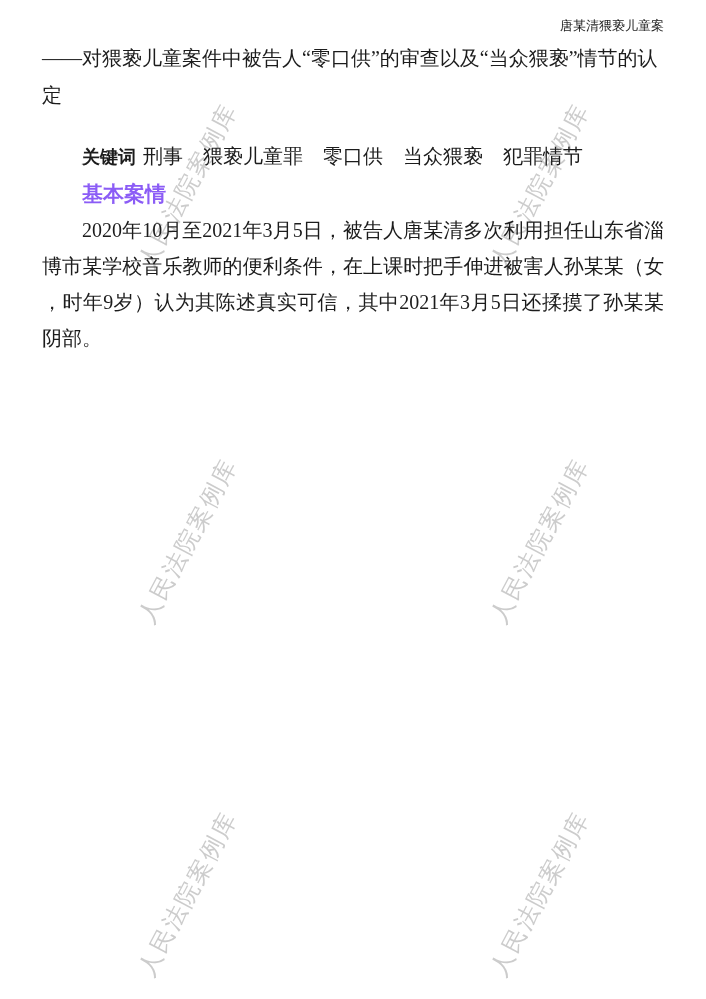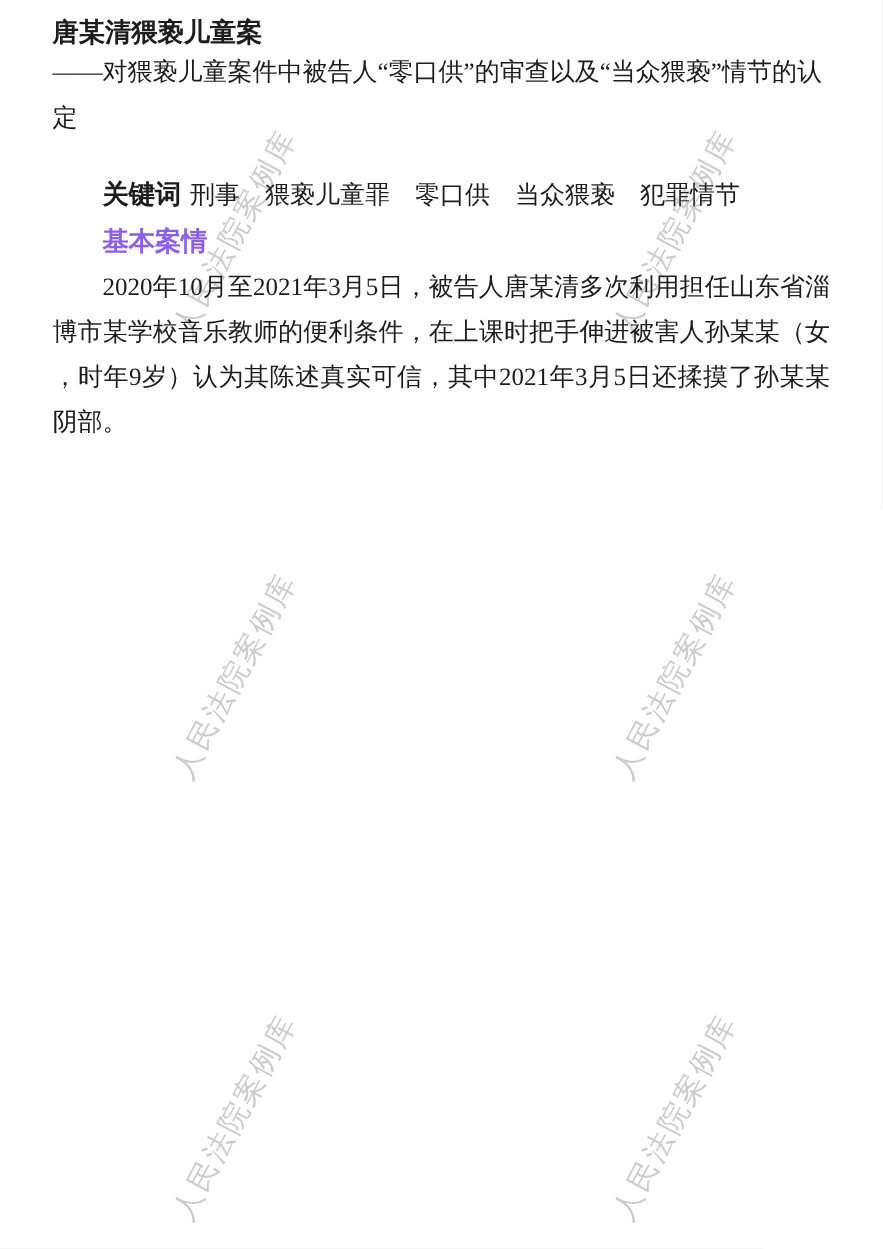--- a/index.html
+++ b/index.html
@@ -31,35 +31,35 @@
   .wm.r3c1{left:145px;top:958px}
   .wm.r3c2{left:497px;top:958px}
   
   .content{position:absolute;inset:0;padding:0 42px;z-index:1;}
   .doc-number{
     margin-top:50px;
     font-size:20px;line-height:24px;
   }
   .title{
     margin:12px 0 0;
-    font-size:21px;line-height:28px;
-    font-weight:700;
-    text-align:left;
+    font-size:13px;line-height:28px;
+    font-weight:400;
+    text-align:right;
   }
   .subtitle{
     font-size:20px;line-height:37px;
   }
   .keywords{
     margin-top:24px;
     padding-left:40px;
     font-size:20px;line-height:36px;
   }
   .kw-label{
     font-family:Liberation Mono, monospace;
-    font-weight:700;font-size:21px;
+    font-weight:700;font-size:18px;
     margin-right:7px;
   }
   .heading{
     margin:0;padding-left:40px;
     font-size:21px;line-height:36px;
     font-weight:700;
     font-family:"Liberation Sans","DejaVu Sans",sans-serif;
     color:#8b5cf6;
   }
   .para{

